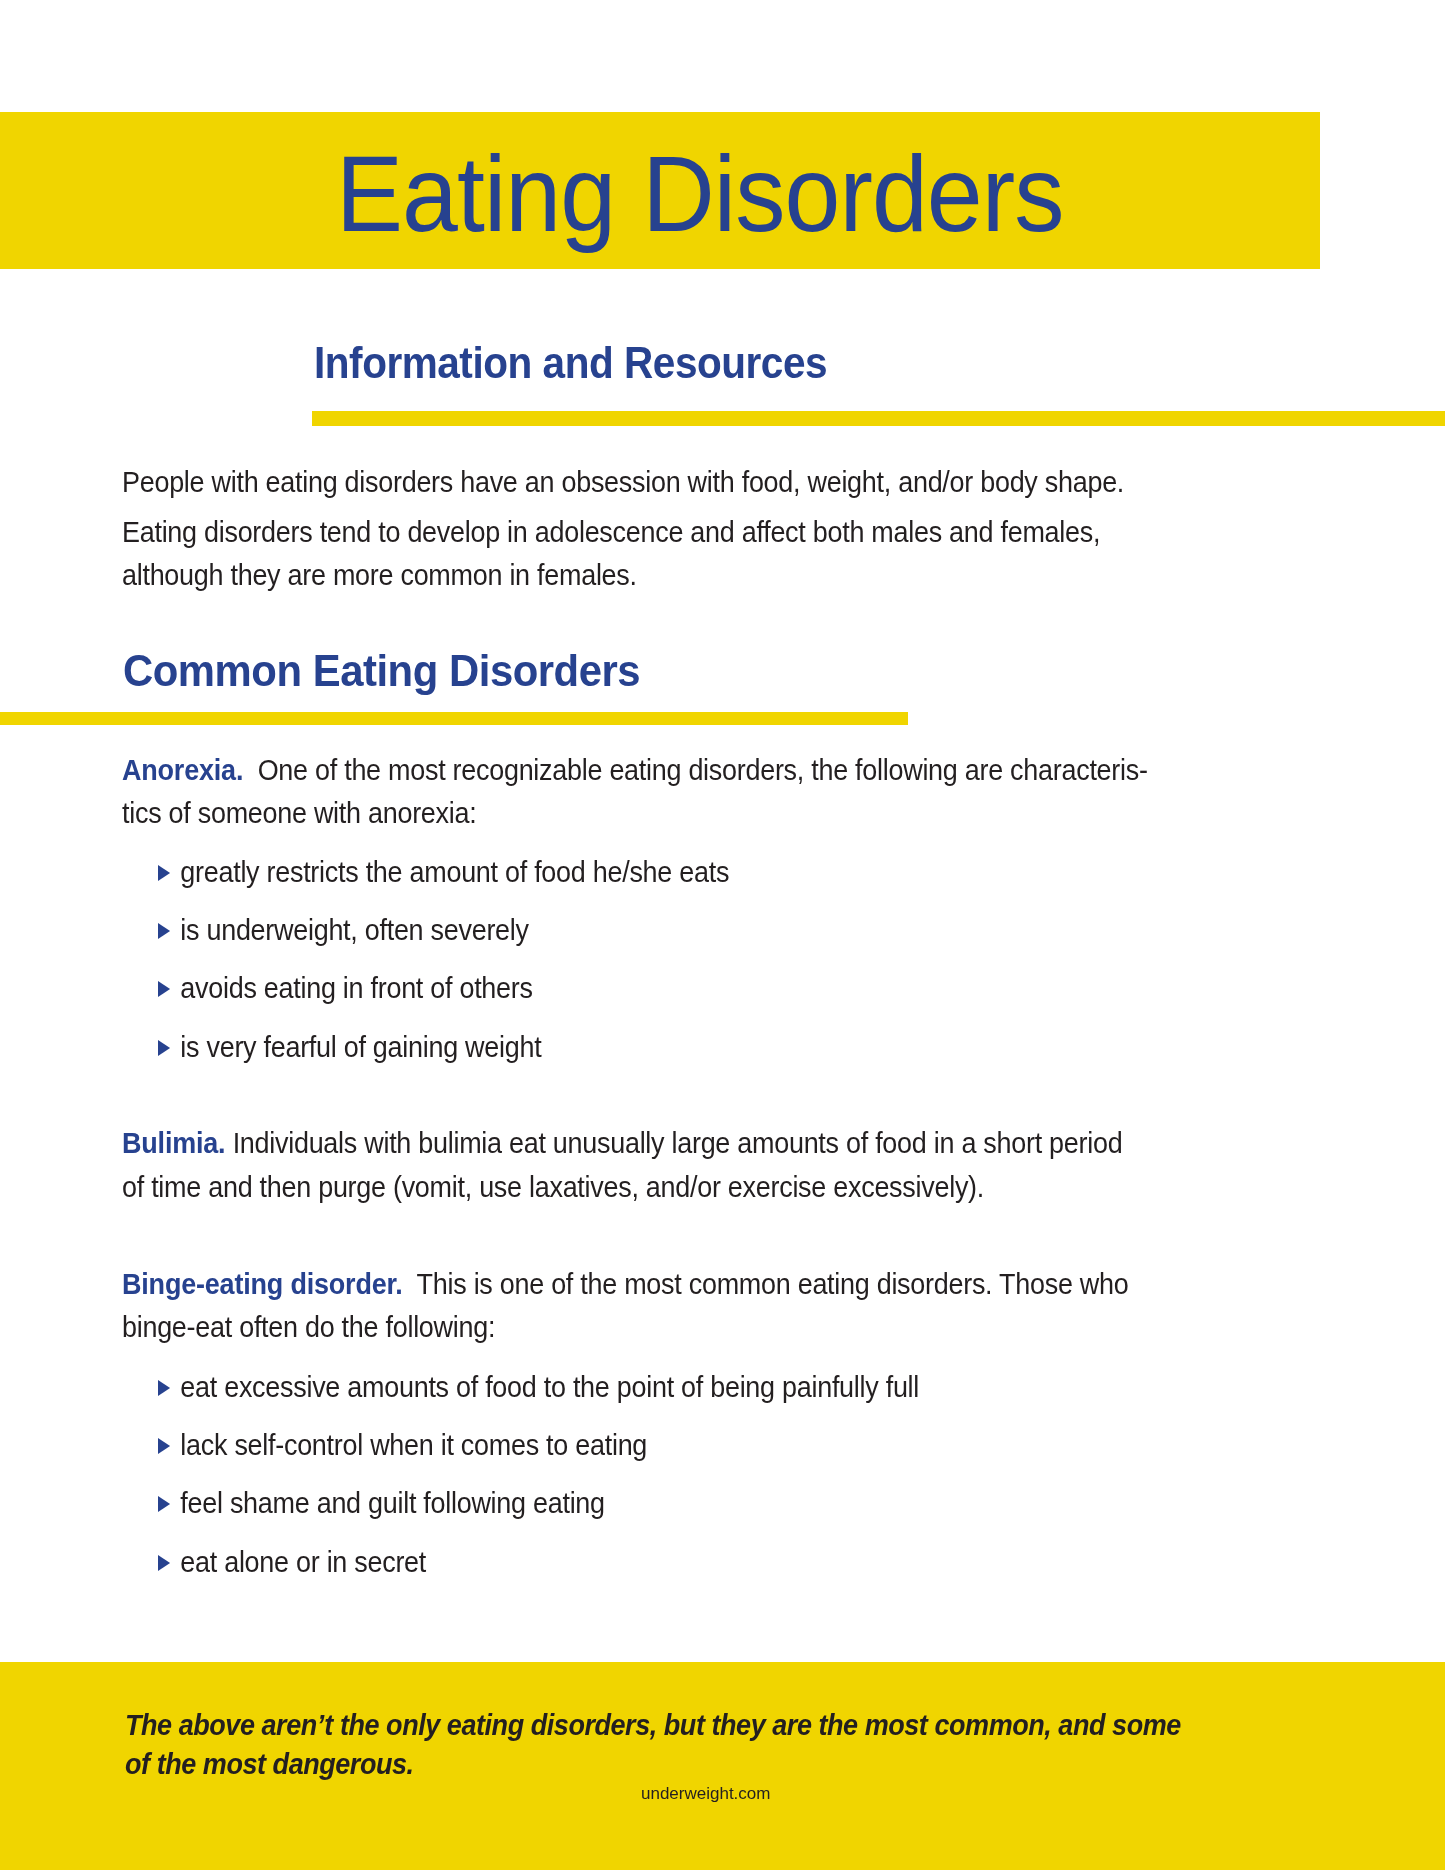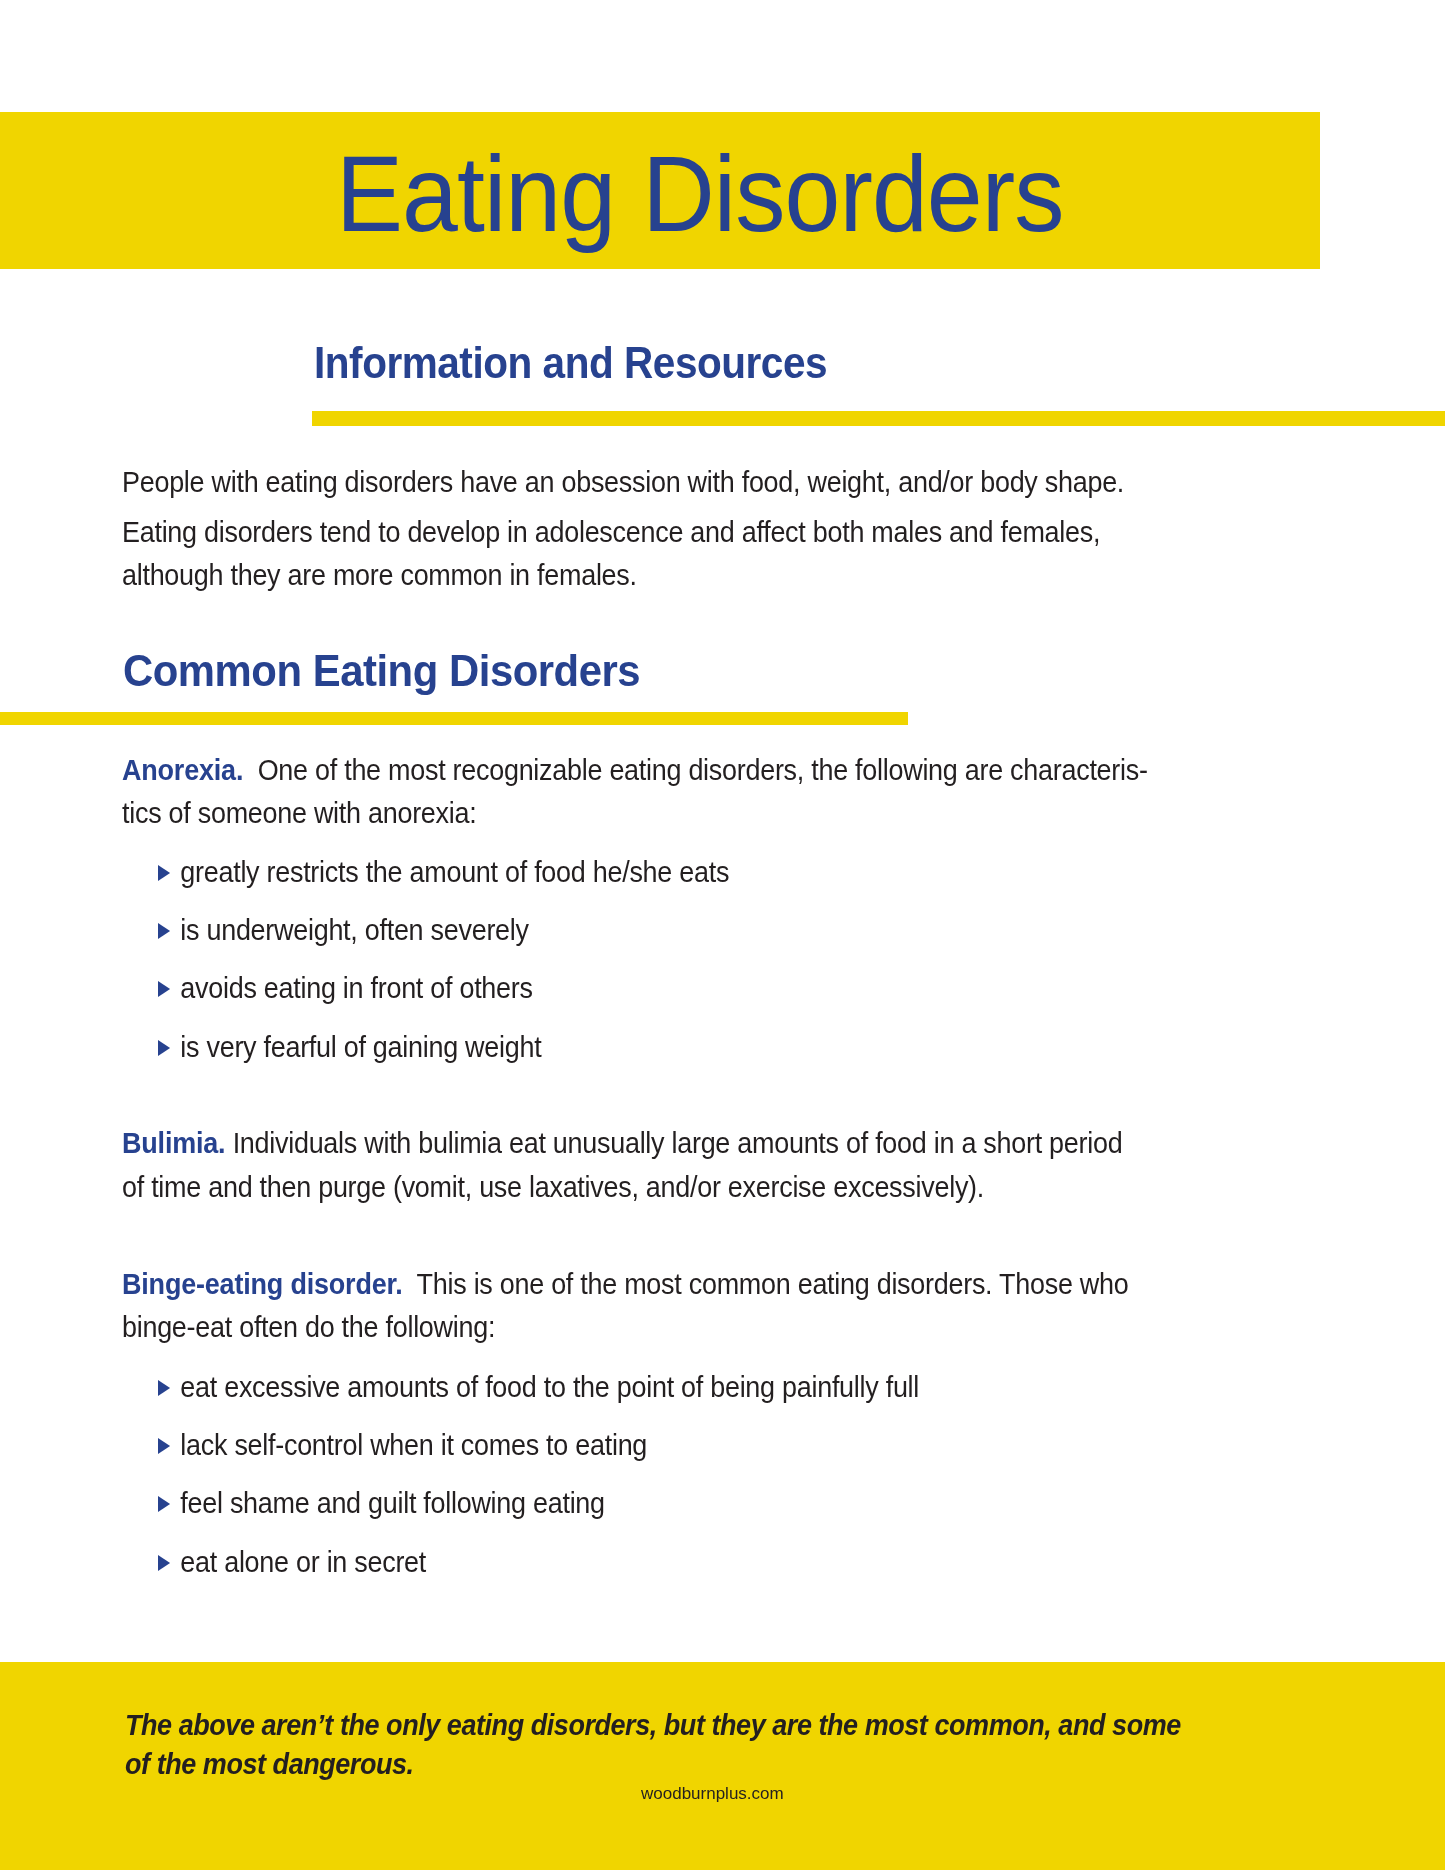--- a/index.html
+++ b/index.html
@@ -115,13 +115,13 @@
   </div>
   <div class="abs body-line bullet-row cond" style="left:158px; top:1544px;">
     <span class="tri"></span>
     <span>eat alone or in secret</span>
   </div>
 </div>
 
 <div id="footer" class="abs yellow"></div>
 <div class="abs footer-line" style="left:125px; top:1706px;">The above aren’t the only eating disorders, but  they are the most common, and some</div>
 <div class="abs footer-line" style="left:125px; top:1745px;">of the most dangerous.</div>
-<div id="credit" class="abs">woodburnplus.com</div>
+<div id="credit" class="abs">underweight.com</div>
 
 </body></html>

